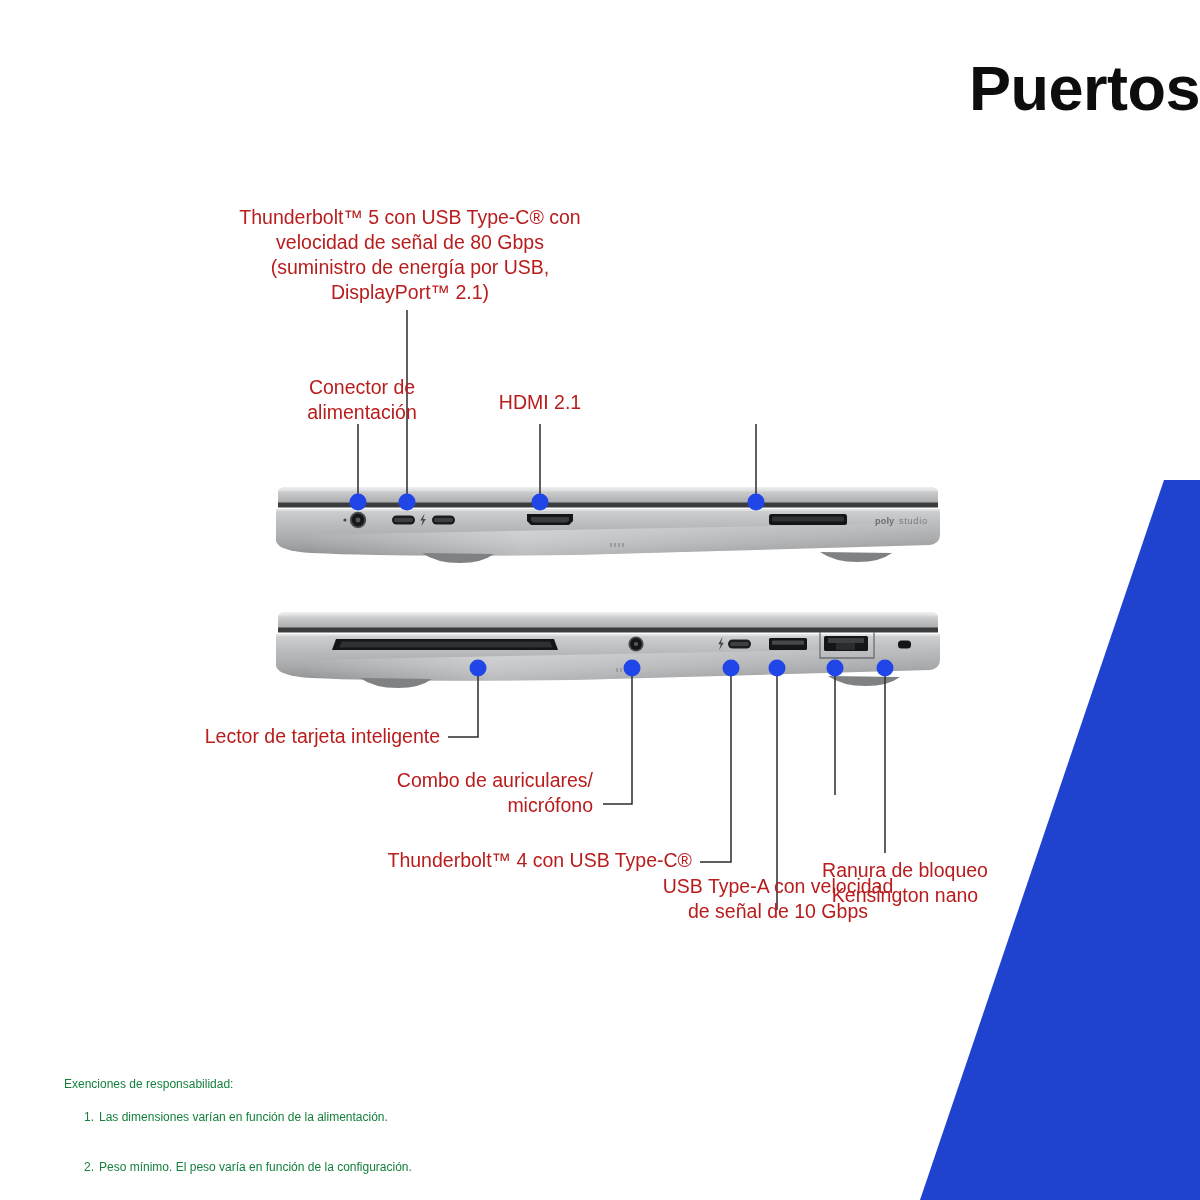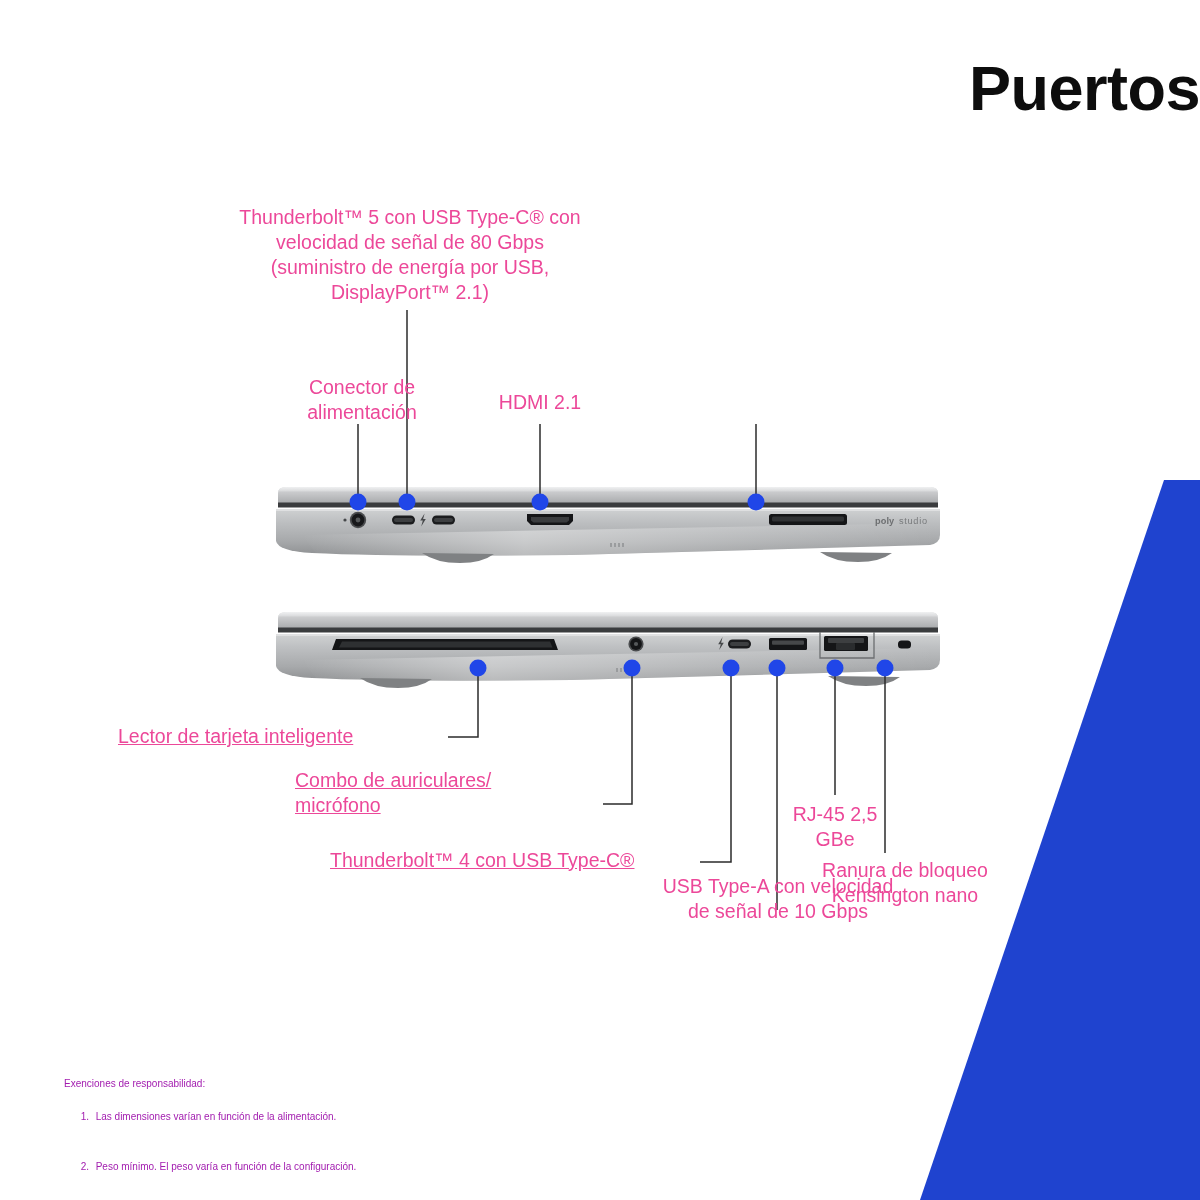--- a/index.html
+++ b/index.html
@@ -30,43 +30,43 @@
     color: #0d0d0d;
     z-index: 5;
     margin-left: 36px;
   }
 
   
   .lbl {
     position: absolute;
     font-size: 19.5px;
     line-height: 25px;
-    color: #ec4899;
+    color: #b91c1c;
     white-space: pre-line;
     z-index: 6;
   }
   .lbl.c  { text-align: center; }
-  .lbl.r  { text-align: left; text-decoration: underline; }
+  .lbl.r  { text-align: right; }
 
   
   .leaders { position: absolute; inset: 0; z-index: 4; pointer-events: none; }
 
   
   .laptop { position: absolute; z-index: 3; }
 
   
   .dots { position: absolute; inset: 0; z-index: 7; pointer-events: none; }
 
   
   .footnotes {
     position: absolute;
     left: 64px; top: 1076px;
-    font-size: 10px;
+    font-size: 12px;
     line-height: 16.6px;
-    color: #a21caf;
+    color: #15803d;
     z-index: 6;
   }
   .footnotes .fn-row { white-space: pre; }
   .footnotes .fn-num { display:inline-block; width: 15px; }
 </style>
 </head>
 <body>
 
 <div id="stage">
 
@@ -261,22 +261,20 @@
   <div class="lbl r" style="left:118px; top:724px; width:322px;">Lector de tarjeta inteligente</div>
 
   <div class="lbl r" style="left:295px; top:768px; width:298px;">Combo de auriculares/
 micrófono</div>
 
   <div class="lbl r" style="left:330px; top:848px; width:362px;">Thunderbolt™ 4 con USB Type-C®</div>
 
   <div class="lbl c" style="left:645px; top:874px; width:266px;">USB Type-A con velocidad
 de señal de 10 Gbps</div>
 
-  <div class="lbl c" style="left:760px; top:802px; width:150px;">RJ-45 2,5
-GBe</div>
 
   <div class="lbl c" style="left:790px; top:858px; width:230px;">Ranura de bloqueo
 Kensington nano</div>
 
   <div class="footnotes">
     <div class="fn-row">Exenciones de responsabilidad:</div>
     <div class="fn-row">
       <span class="fn-num">1.</span><span>Las dimensiones varían en función de la alimentación.</span>
     </div>
     <div class="fn-row">

